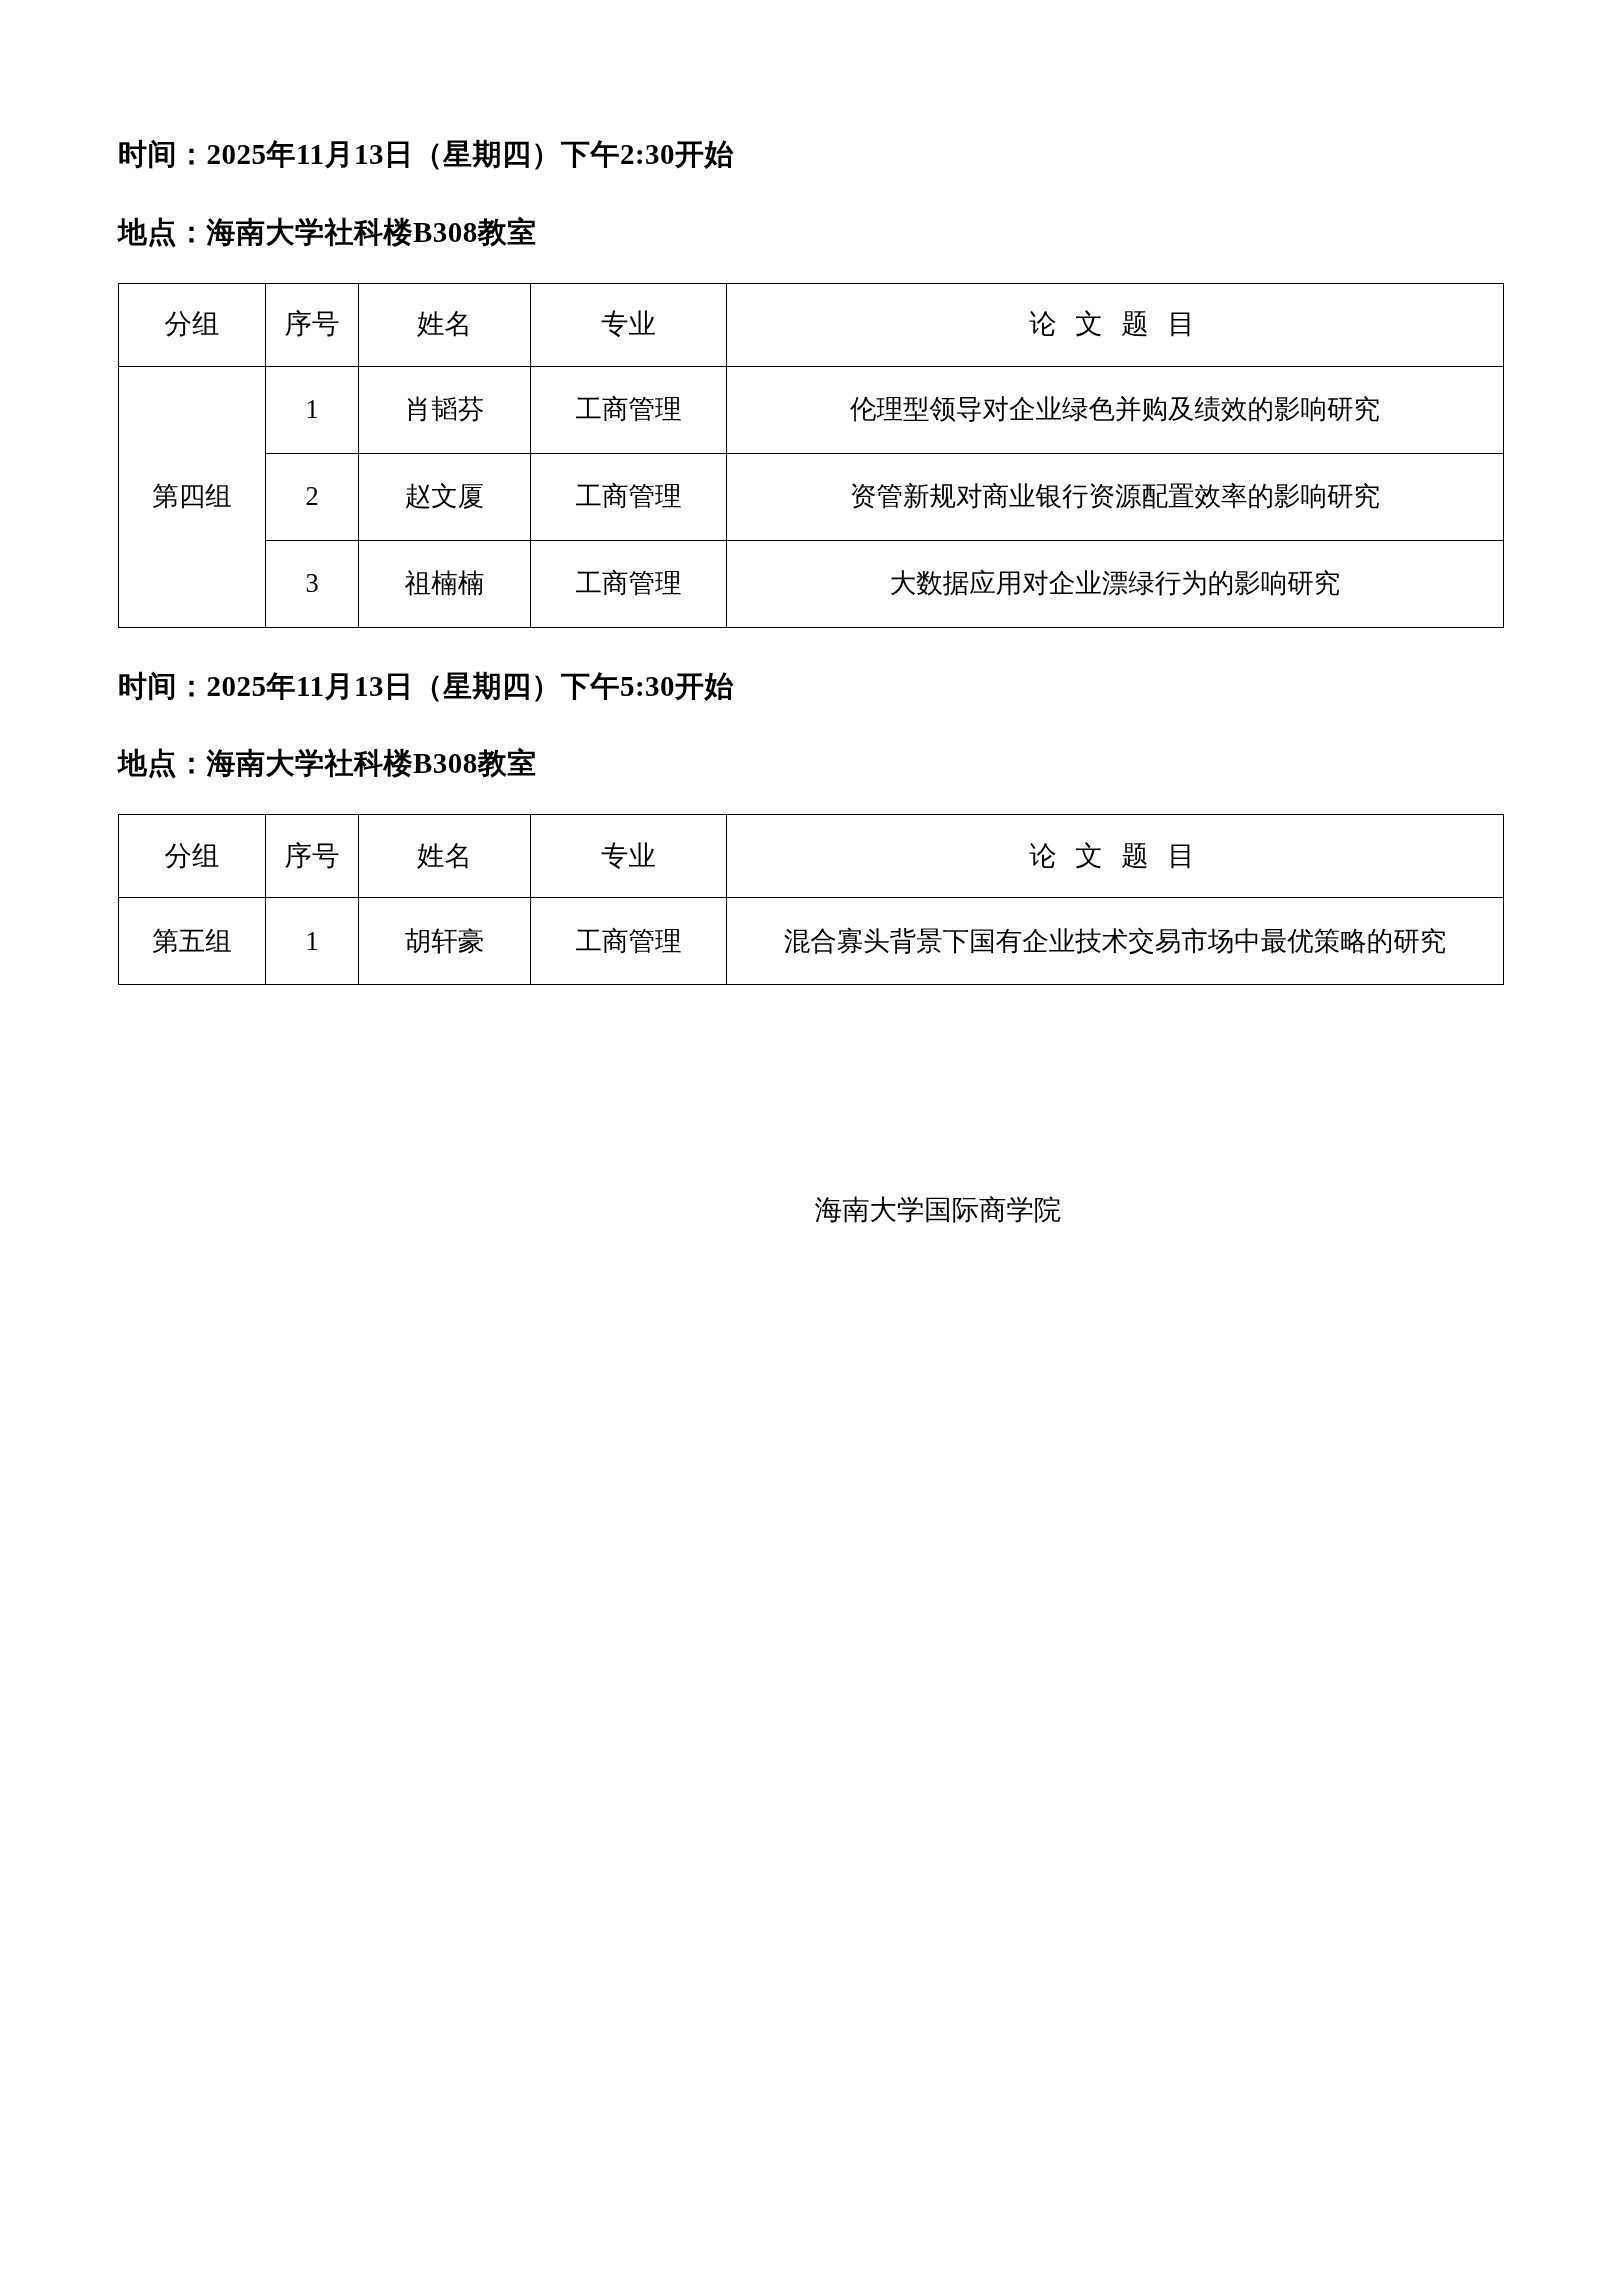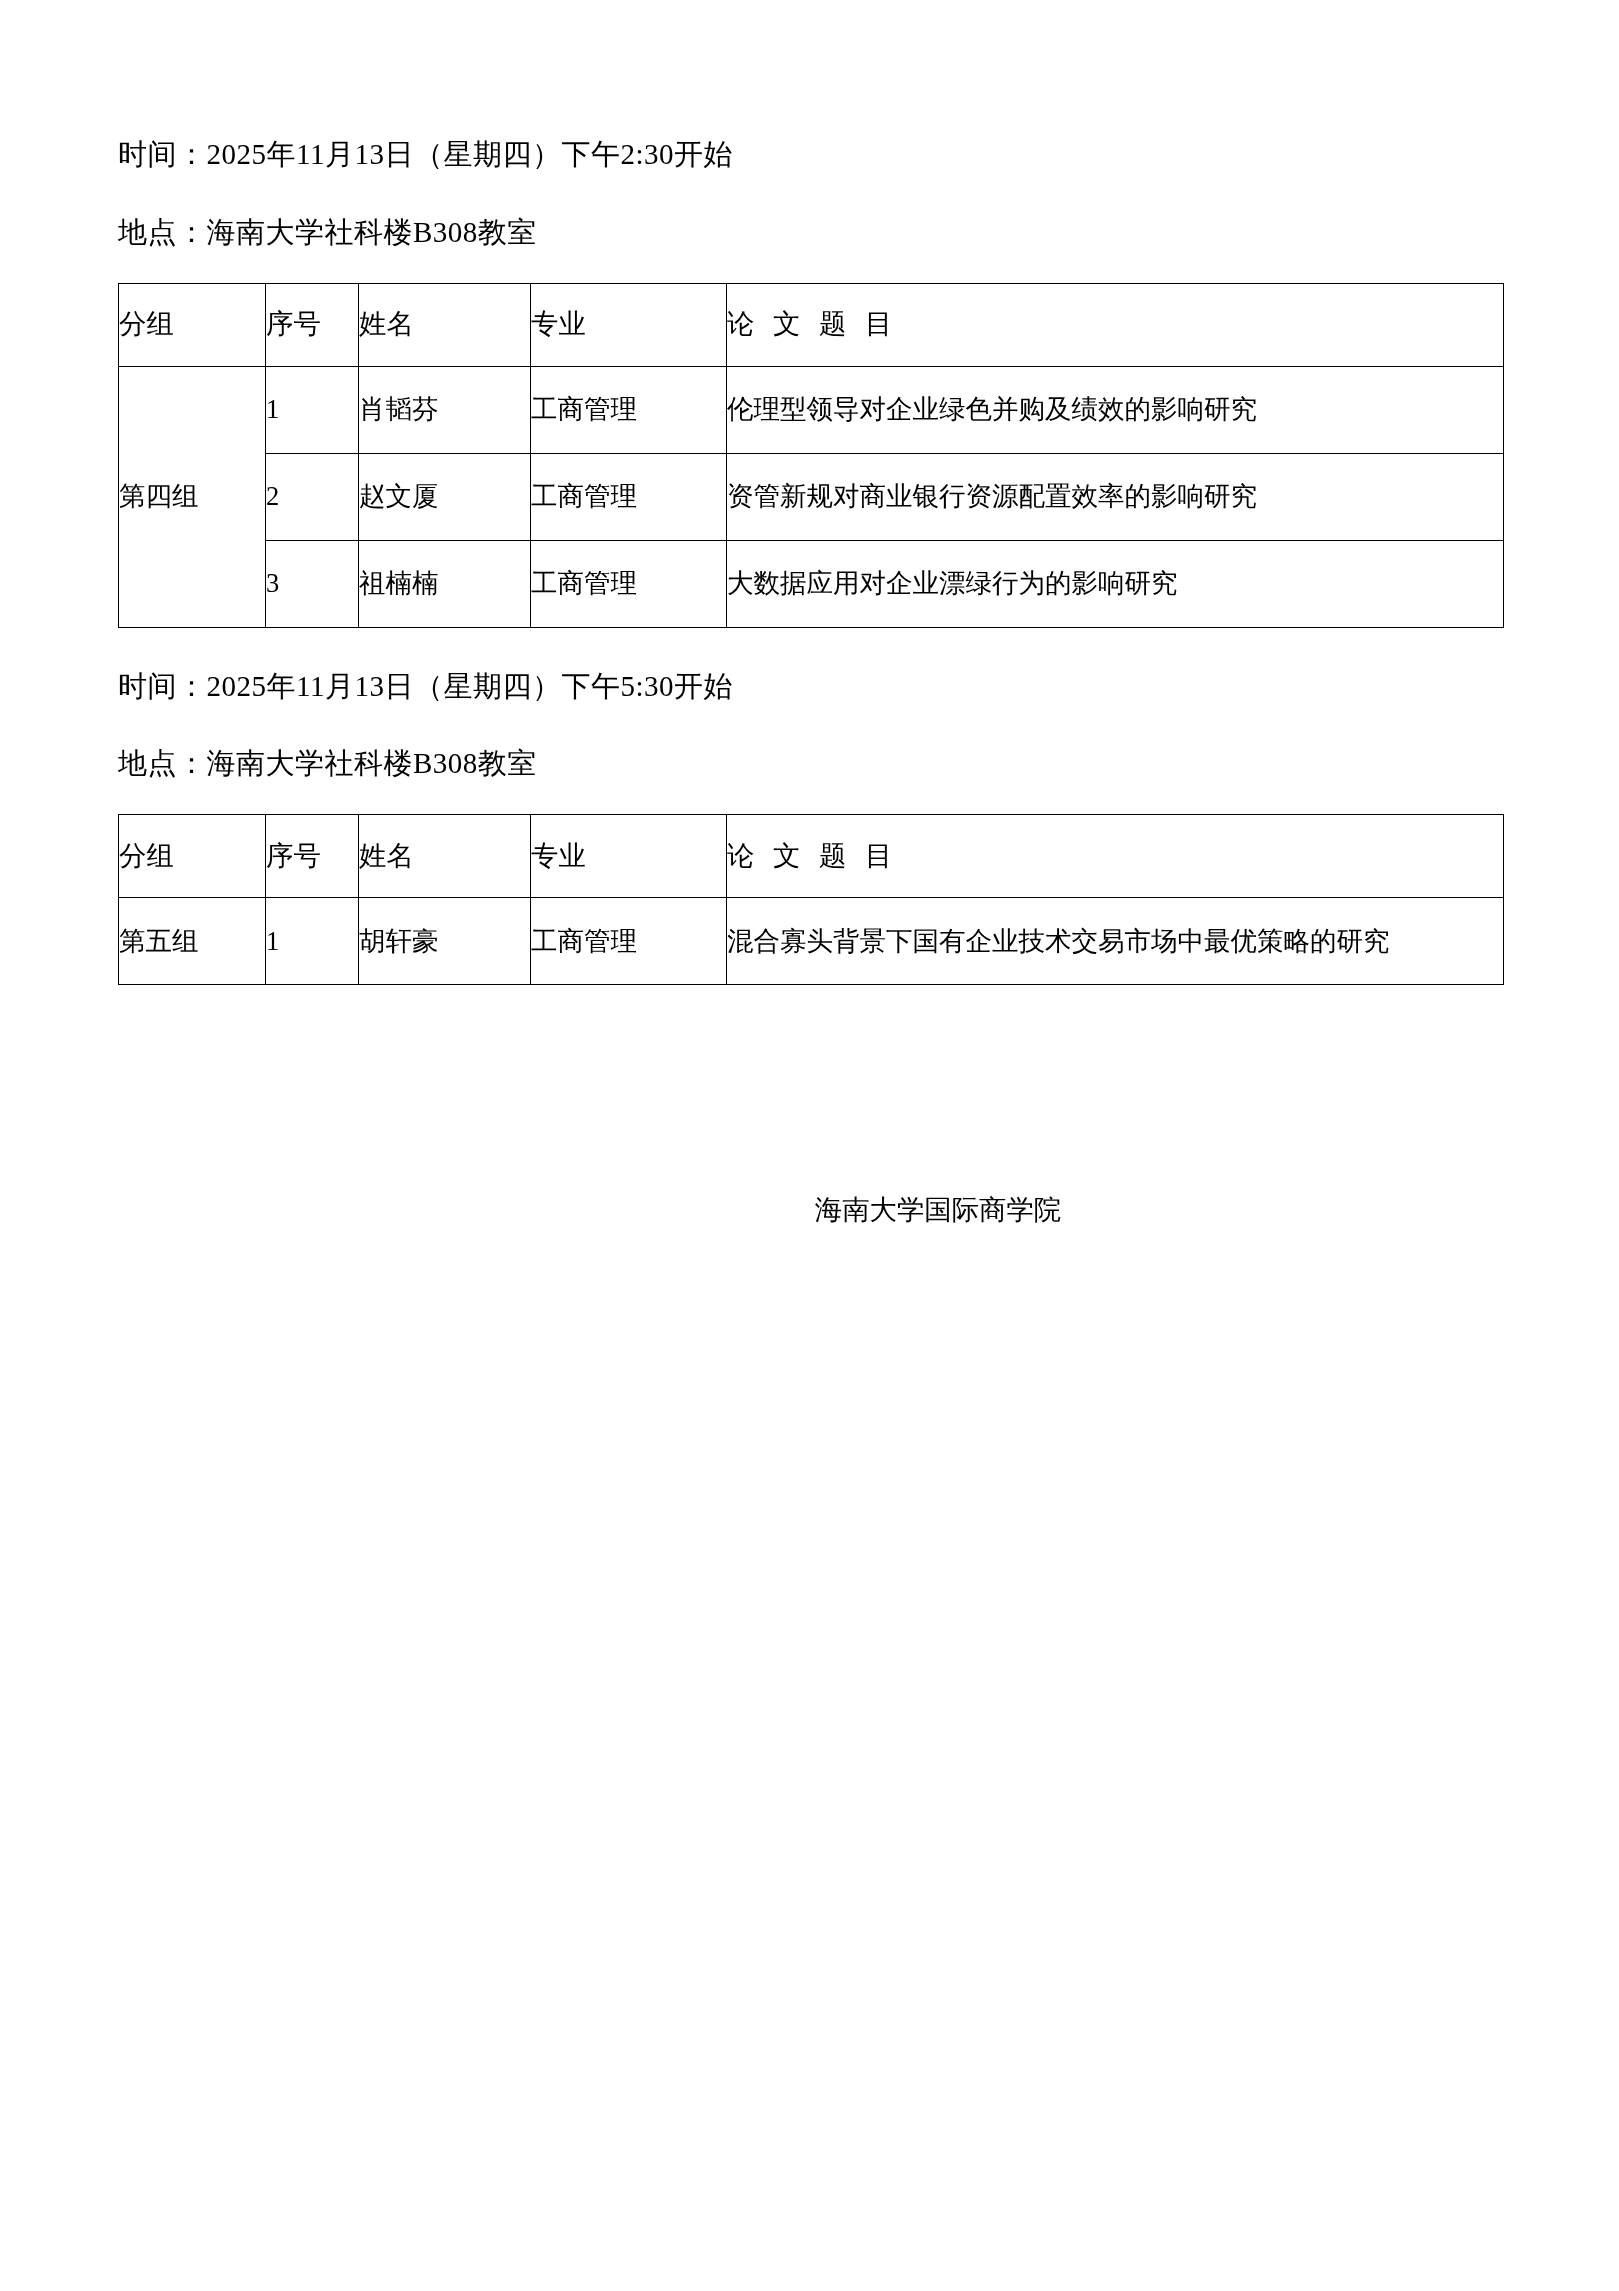--- a/index.html
+++ b/index.html
@@ -17,40 +17,40 @@
   .page {
     position: relative;
     width: 1619px;
     height: 2292px;
     box-sizing: border-box;
     padding: 137px 118px 0 118px;
   }
   .meta-line {
     font-family: "Liberation Serif", "DejaVu Serif", serif;
     font-size: 29px;
-    font-weight: normal;
+    font-weight: bold;
     letter-spacing: 0.5px;
     margin: 0 0 43px 0;
     line-height: 1.2;
   }
   .meta-line.first {
     margin-top: 0;
   }
   .meta-gap {
     margin-bottom: 33px;
   }
   table.schedule {
     width: 1385px;
     border-collapse: collapse;
     table-layout: fixed;
     margin: 0 0 0 0;
   }
   table.schedule td, table.schedule th {
     border: 1.5px solid #000000;
-    text-align: left;
+    text-align: center;
     vertical-align: middle;
     font-family: "Liberation Serif", "DejaVu Serif", serif;
     font-size: 26.5px;
     padding: 0;
     height: 86px;
     line-height: 1.25;
     font-weight: normal;
   }
   table.schedule thead td {
     font-weight: normal;

